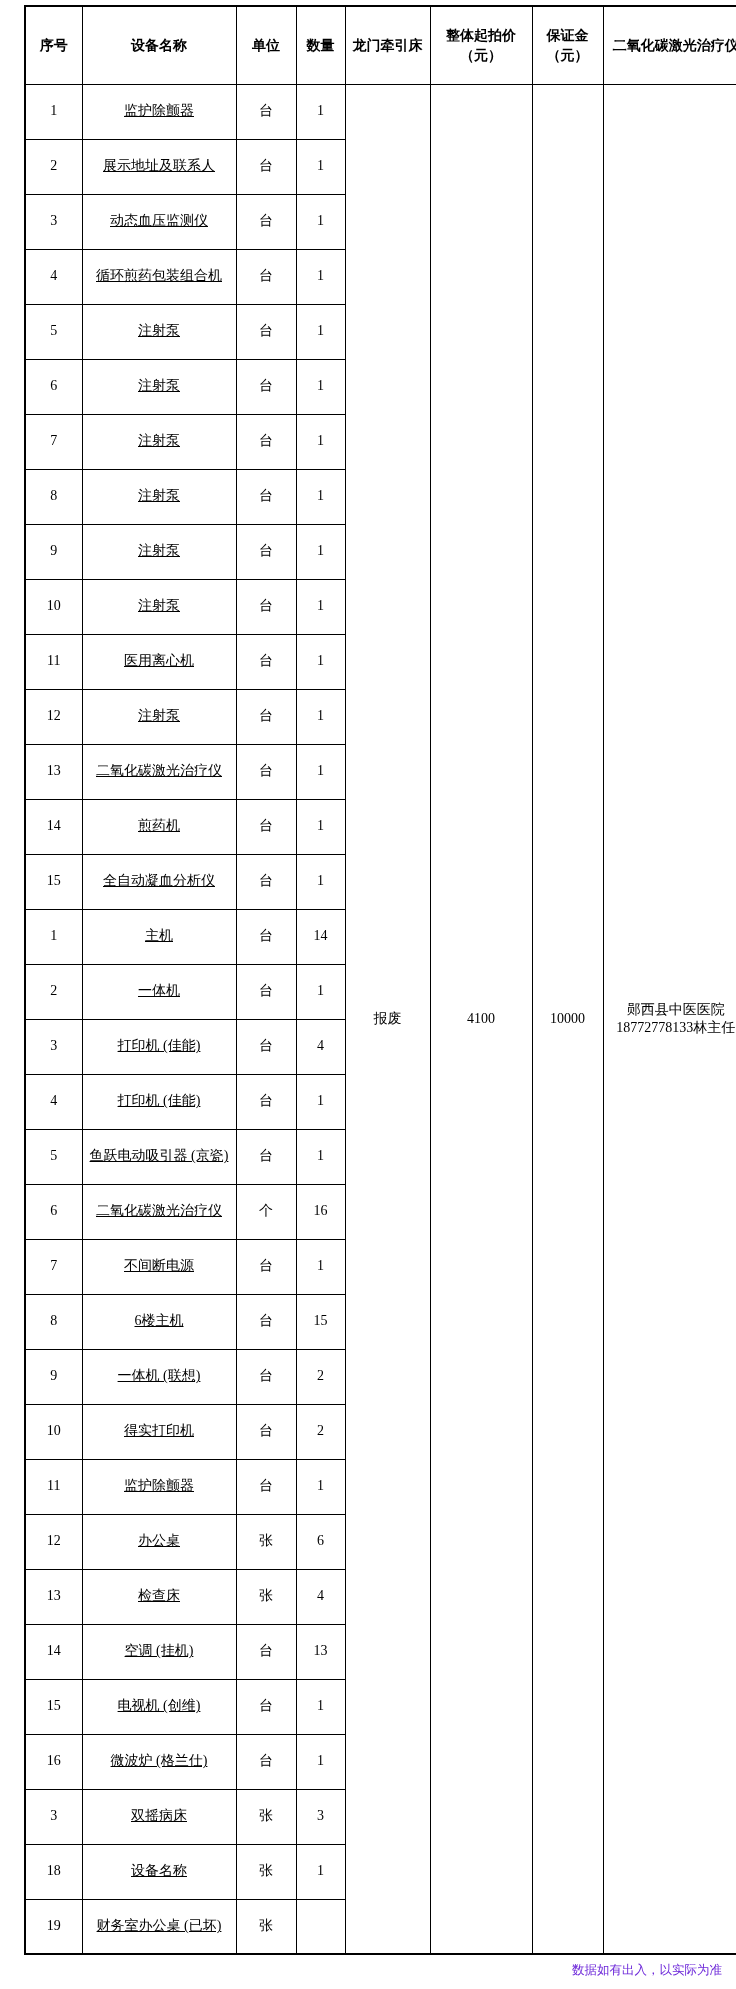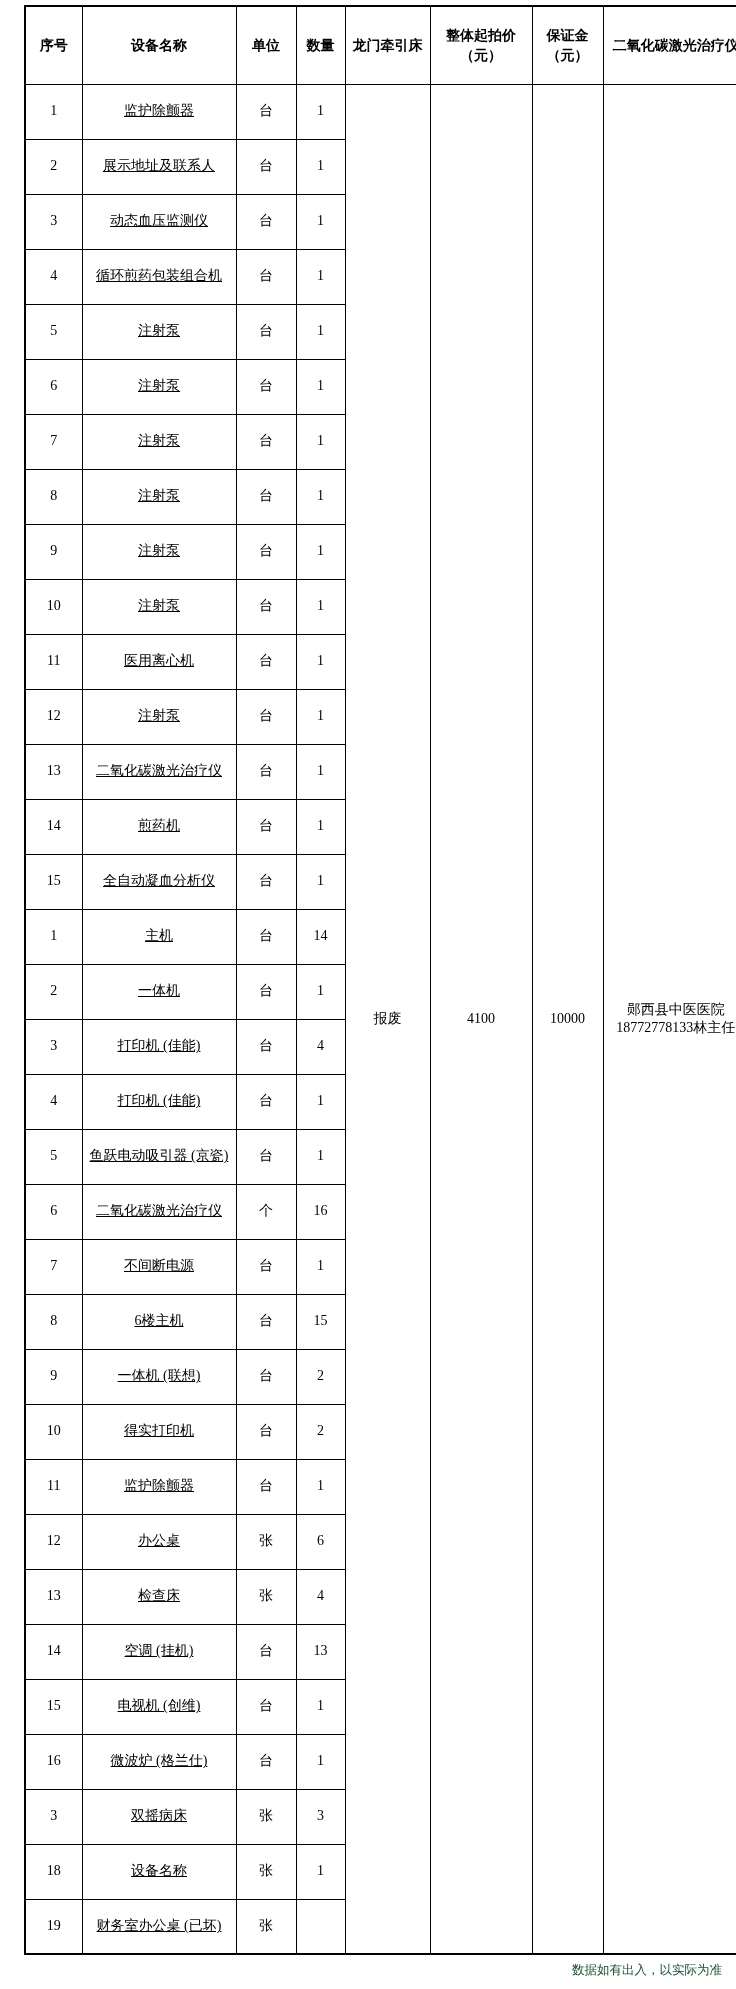--- a/index.html
+++ b/index.html
@@ -60,21 +60,21 @@
   td.c-contact {
     line-height: 2;
     font-size: 14px;
   }
   .footer-note {
     position: absolute;
     top: 1962px;
     right: 14px;
     font-family: "Liberation Sans", sans-serif;
     font-size: 12.5px;
-    color: #14532d;
+    color: #6d28d9;
   }
 </style>
 </head>
 <body>
 
 <div class="table-wrap">
   <table class="equip">
     <colgroup>
       <col style="width:57px">
       <col style="width:154px">

